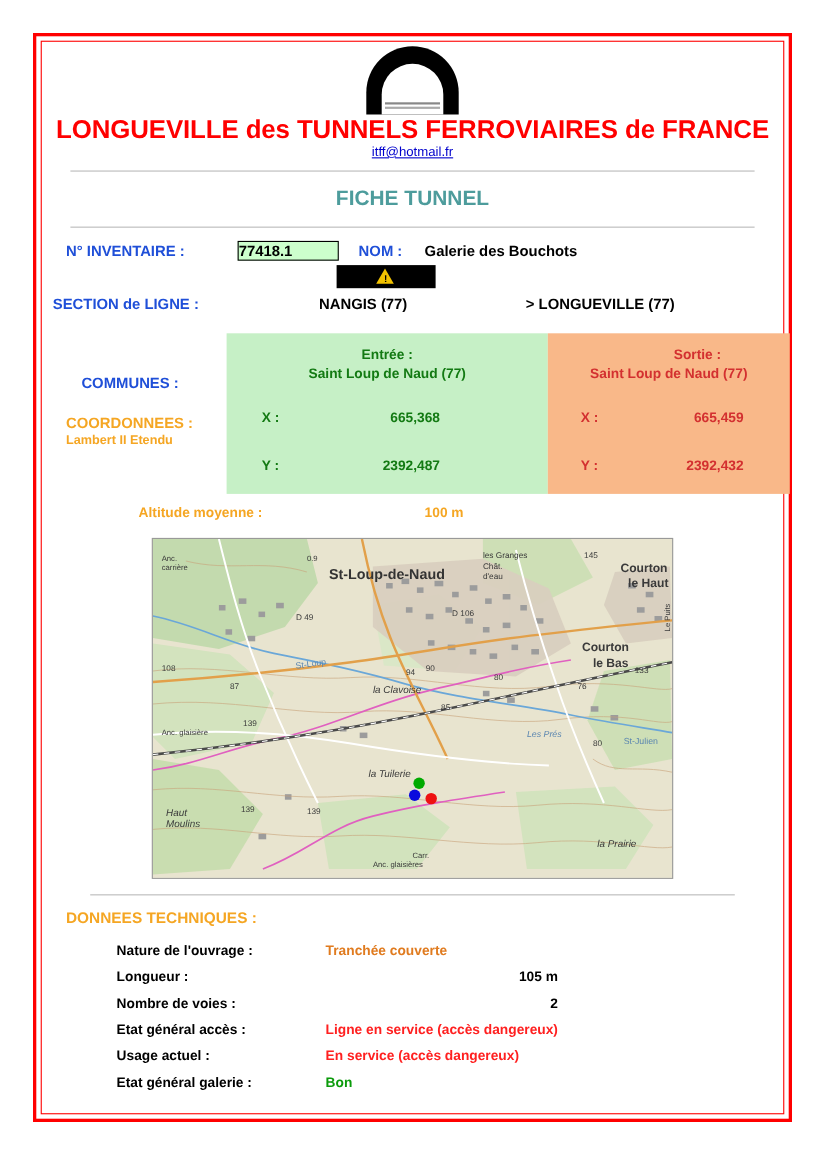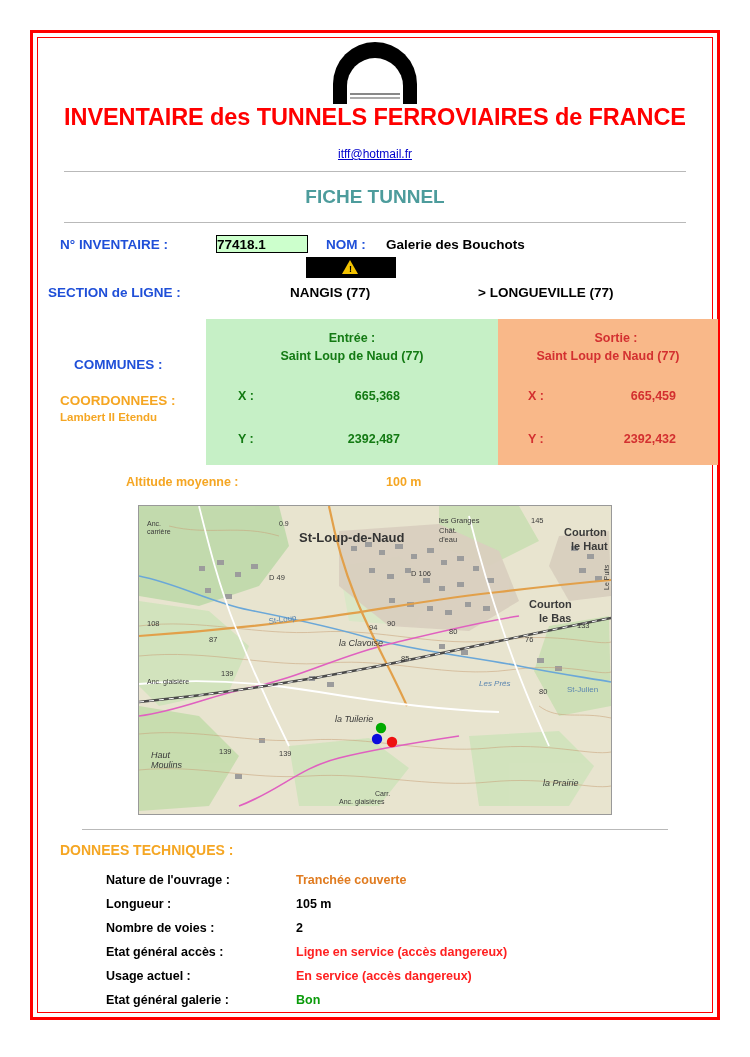--- a/index.html
+++ b/index.html
@@ -93,21 +93,21 @@
   h1.main-title {
     margin: 0;
     text-align: center;
     color: #ff0000;
     font-size: 23.5px;
     font-weight: bold;
     letter-spacing: -0.1px;
   }
   .email {
     text-align: center;
-    margin-top: 16px;
+    margin-top: 0;
     font-size: 12px;
   }
   .email a, .email span.link {
     color: #0000cc;
     text-decoration: underline;
   }
   .hr {
     height: 1px;
     background: #b9b9b9;
     margin: 10px 26px 0 26px;
@@ -263,21 +263,21 @@
   }
   .ent-head {
     left: 168px; top: 12px; width: 292px;
     color: #137a13;
   }
   .ent-town {
     left: 168px; top: 30px; width: 292px;
     color: #137a13;
   }
   .sor-head {
-    left: 468px; top: 12px; width: 220px;
+    left: 486px; top: 12px; width: 220px;
     color: #d33030;
   }
   .sor-town {
     left: 460px; top: 30px; width: 220px;
     color: #d33030;
   }
   .cx-lab { position: absolute; left: 200px; top: 70px; color:#137a13; font-weight:bold; font-size:12.5px;}
   .cx-val { position: absolute; left: 272px; top: 70px; width:90px; text-align:right; color:#137a13; font-weight:bold; font-size:12.5px;}
   .cy-lab { position: absolute; left: 200px; top: 113px; color:#137a13; font-weight:bold; font-size:12.5px;}
   .cy-val { position: absolute; left: 262px; top: 113px; width:100px; text-align:right; color:#137a13; font-weight:bold; font-size:12.5px;}
@@ -344,39 +344,39 @@
     vertical-align: top;
   }
   td.tech-lbl {
     color: #000000;
     font-weight: bold;
     width: 190px;
     padding-right: 6px;
   }
   td.tech-val { font-weight: bold; }
   .v-orange { color: #e07b1f; }
-  .v-black { color: #000000; }
+  .v-black { color: #000000; text-align: right; }
   .v-red { color: #ff2020; }
   .v-green { color: #0b9b0b; }
 </style>
 </head>
 <body>
 
 <div class="page">
   <div class="inner">
 
     <div class="logo-wrap">
       <span class="tunnel-logo">
         <span class="arch"></span>
         <span class="bore"></span>
         <span class="rail"></span>
       </span>
     </div>
 
-    <h1 class="main-title">INVENTAIRE des TUNNELS FERROVIAIRES de FRANCE</h1>
+    <h1 class="main-title">LONGUEVILLE des TUNNELS FERROVIAIRES de FRANCE</h1>
 
     <div class="email">
       <span class="link">itff@hotmail.fr</span>
     </div>
 
     <div class="hr"></div>
 
     <div class="fiche-title">FICHE TUNNEL</div>
 
     <div class="hr2"></div>

